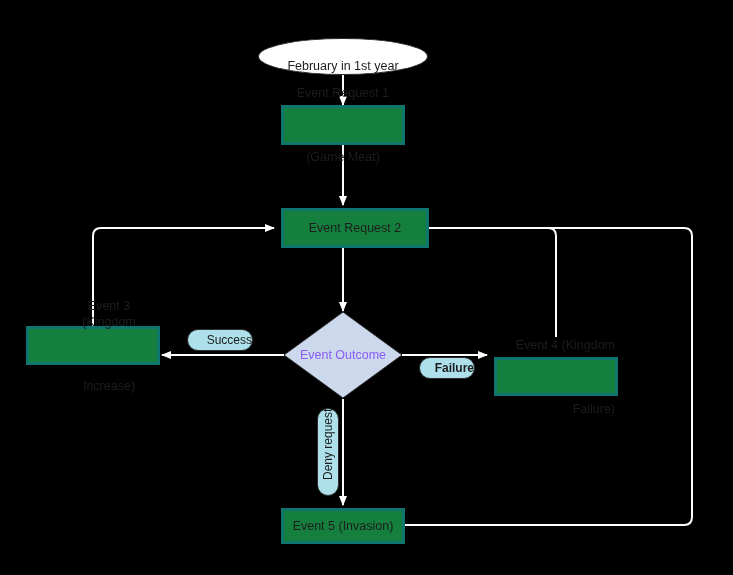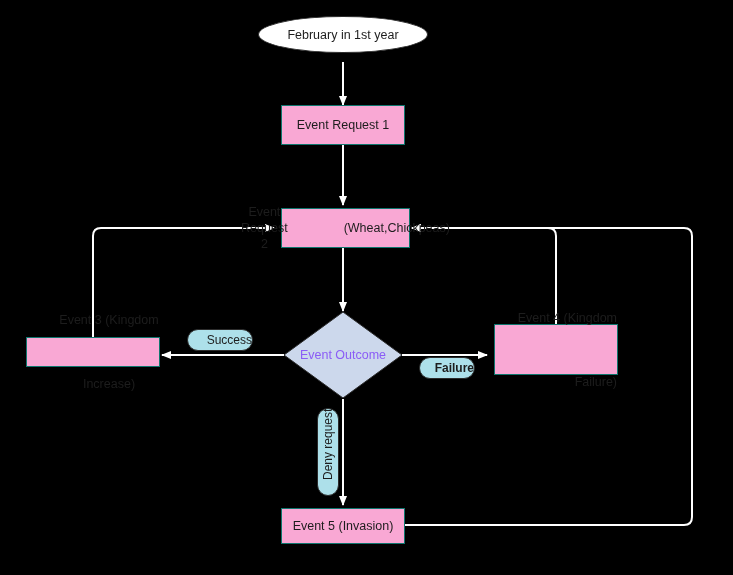--- a/index.html
+++ b/index.html
@@ -35,22 +35,22 @@
     justify-content: center;
     text-align: center;
     color: #1d1d1d;
     font-size: 12.5px;
     line-height: 16px;
     z-index: 3;
   }
   .node .label { display: block; width: 100%; padding: 0 4px; }
 
   .box {
-    background: #f9a8d4;
-    border: 1px solid #0f766e;
+    background: #15803d;
+    border: 3px solid #0f766e;
     gap: 48px;
   }
 
   .terminator {
     background: #ffffff;
     border: 1px solid #2b2b2b;
     border-radius: 50%;
   }
 
   .diamond-wrap {
@@ -119,46 +119,46 @@
       <path d="M343,399 L343,505" marker-end="url(#arrow)"></path>
 
       <path d="M93,337 L93,236 Q93,228 101,228 L274,228" marker-end="url(#arrow)"></path>
 
       <path d="M556,337 L556,236 Q556,228 548,228 L412,228" marker-end="url(#arrow)"></path>
 
       <path d="M405,525 L684,525 Q692,525 692,517 L692,236 Q692,228 684,228 L412,228" marker-end="url(#arrow)"></path>
     </g>
   </svg>
 
-  <div class="node terminator" style="left:258px; top:16px; width:170px; height:37px;">
+  <div class="node terminator" style="left:258px; top:38px; width:170px; height:37px;align-items:flex-end;">
     <span class="label">February in 1st year</span>
   </div>
 
   <div class="node box" style="left:281px; top:105px; width:124px; height:40px; flex-direction:column;">
     <span class="label">Event Request 1</span>
+    <span class="label">(Game Meat)</span>
   </div>
 
-  <div class="node box" style="left:281px; top:208px; width:129px; height:40px; flex-direction:row;">
+  <div class="node box" style="left:281px; top:208px; width:148px; height:40px; flex-direction:column;">
     <span class="label">Event Request 2</span>
-    <span class="label">(Wheat,Chickpeas)</span>
   </div>
 
   <div class="diamond-wrap" style="left:283px; top:311px; width:120px; height:88px;">
     <svg width="120" height="88" viewBox="0 0 120 88" xmlns="http://www.w3.org/2000/svg">
       <polygon points="60,1 119,44 60,87 1,44" fill="#ccd8ec" stroke="#2b2b2b" stroke-width="1"></polygon>
     </svg>
     <div class="diamond-text">Event Outcome</div>
   </div>
 
-  <div class="node box" style="left:26px; top:337px; width:134px; height:30px; flex-direction:column;padding-left:32px;">
+  <div class="node box" style="left:26px; top:326px; width:134px; height:39px; flex-direction:column;padding-left:32px;">
     <span class="label">Event 3 (Kingdom</span>
     <span class="label">Increase)</span>
   </div>
 
-  <div class="node box" style="left:494px; top:324px; width:124px; height:51px; flex-direction:column;text-align:right;">
+  <div class="node box" style="left:494px; top:357px; width:124px; height:39px; flex-direction:column;text-align:right;">
     <span class="label">Event 4 (Kingdom</span>
     <span class="label">Failure)</span>
   </div>
 
   <div class="node box" style="left:281px; top:508px; width:124px; height:36px;">
     <span class="label">Event 5 (Invasion)</span>
   </div>
 
   <div class="pill" style="left:187px; top:329px; width:66px; height:22px;">
     <span>Success</span>

